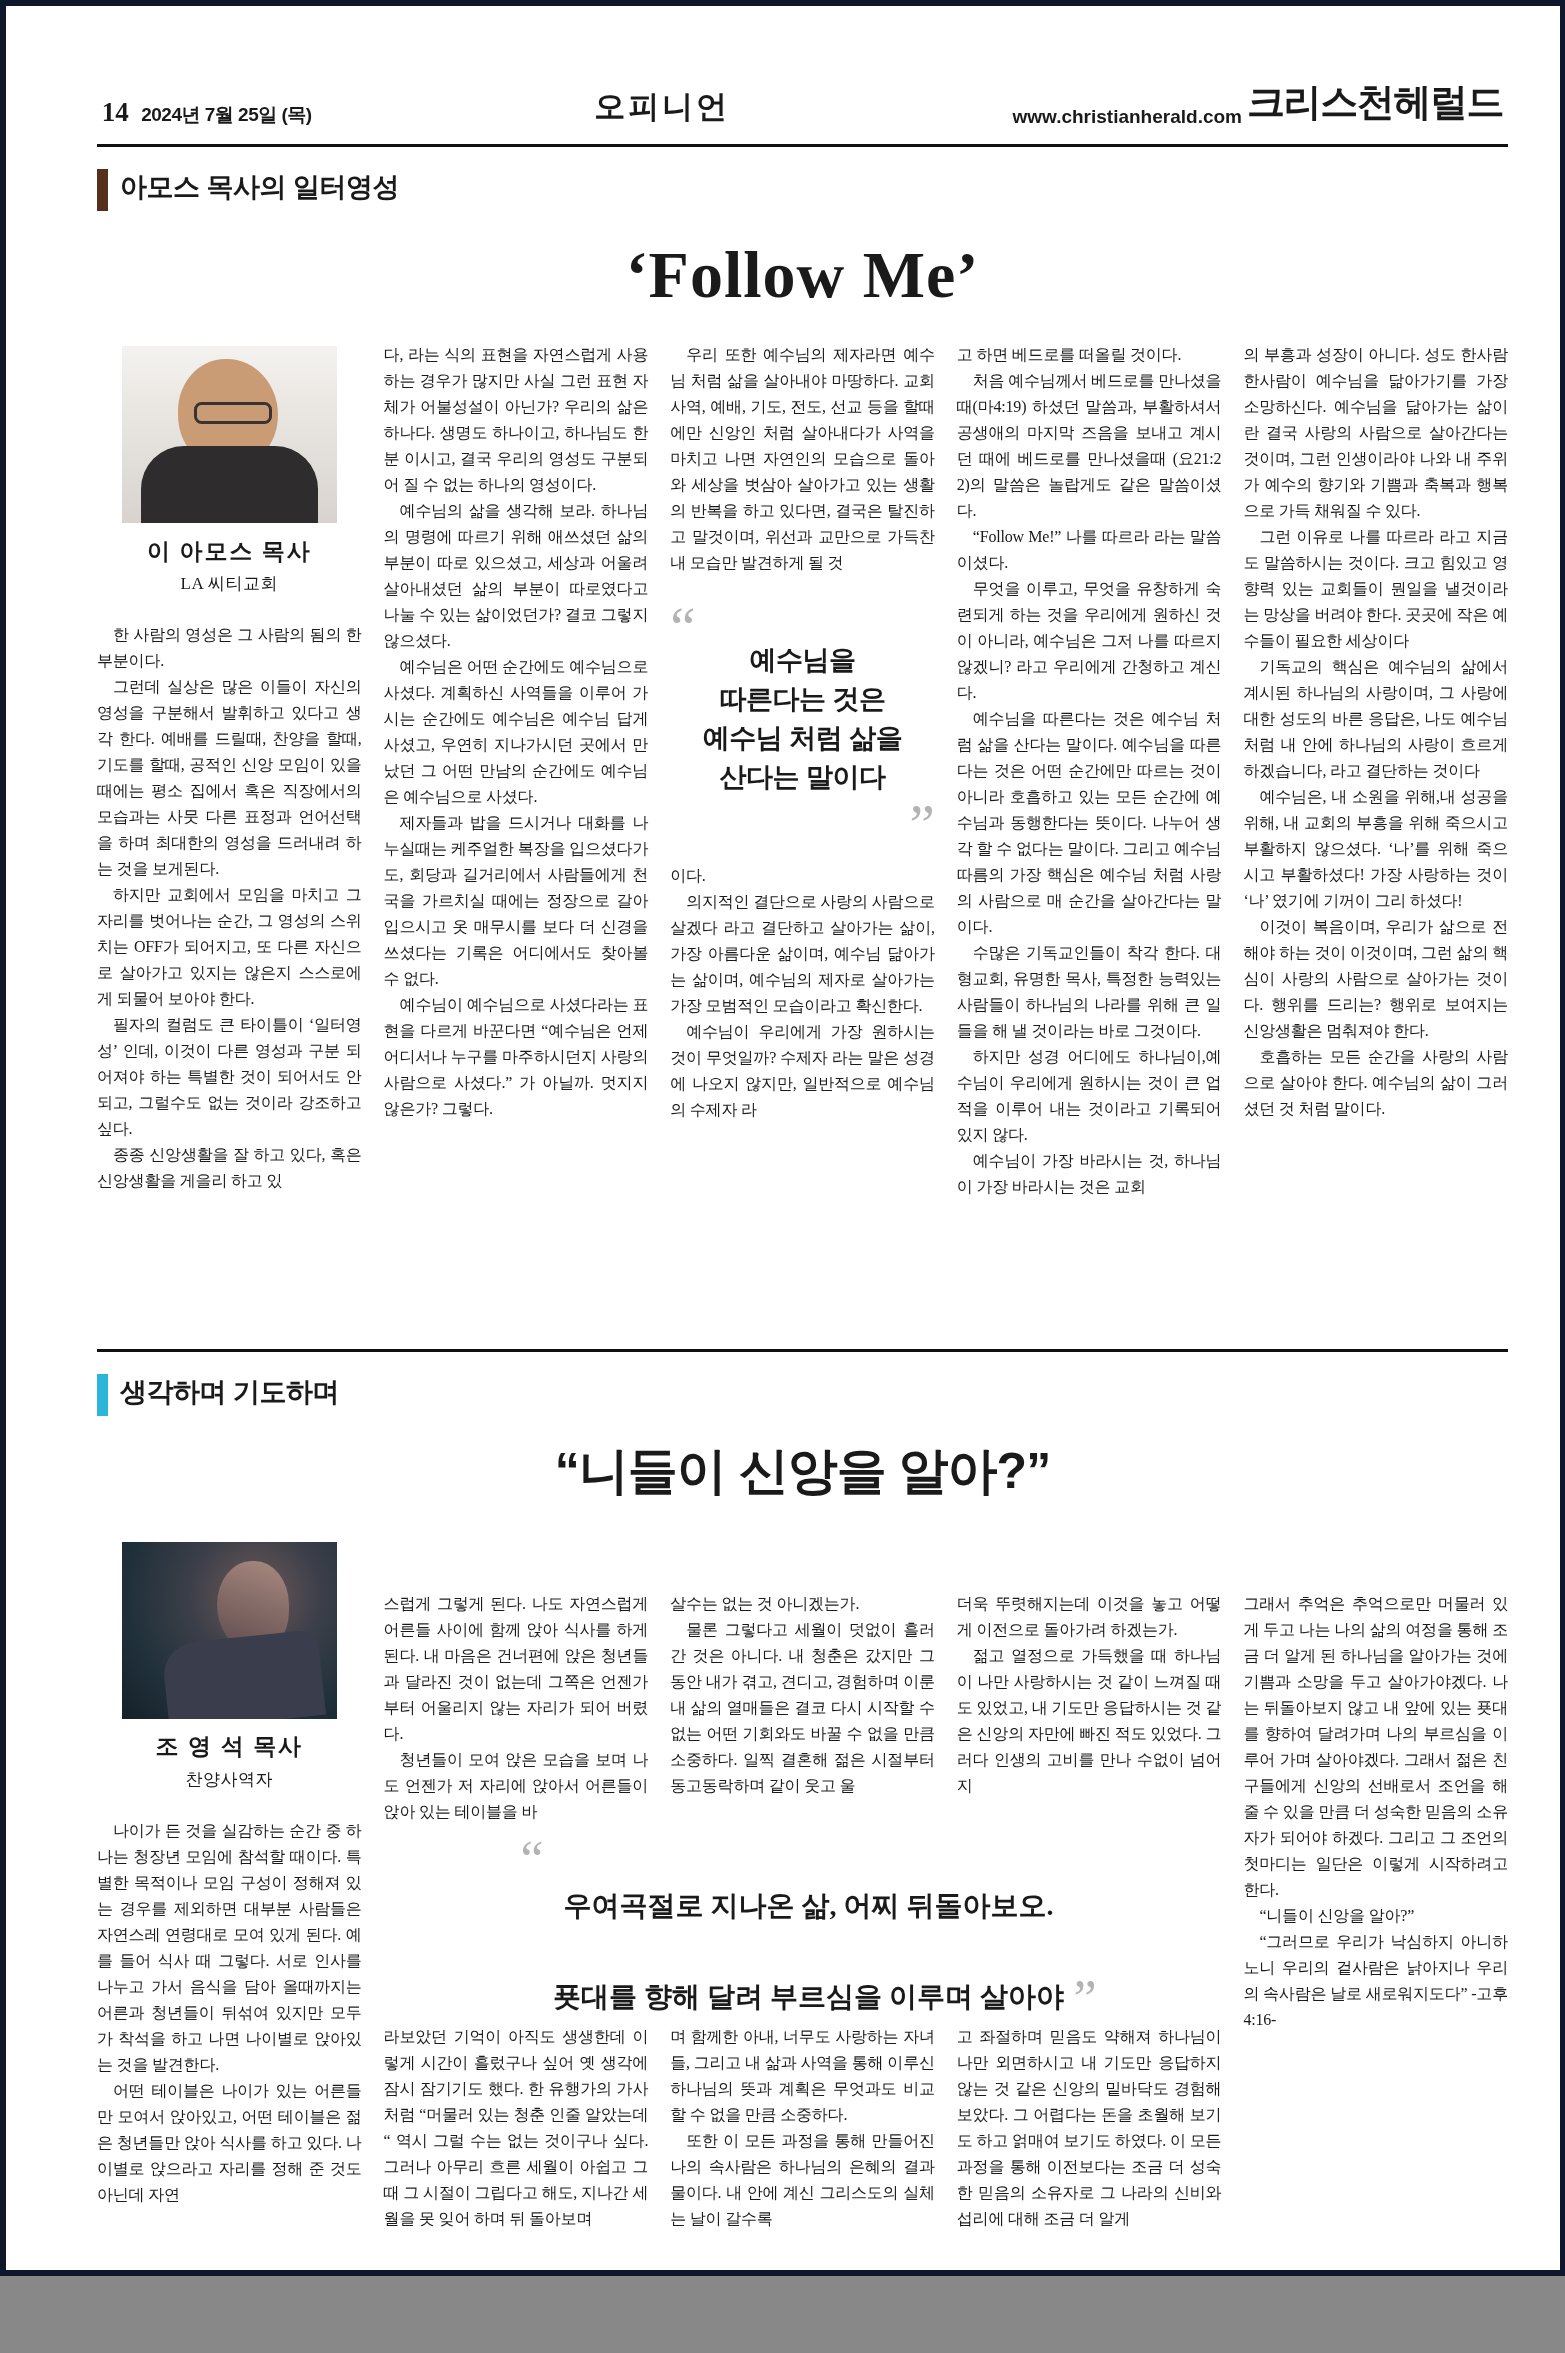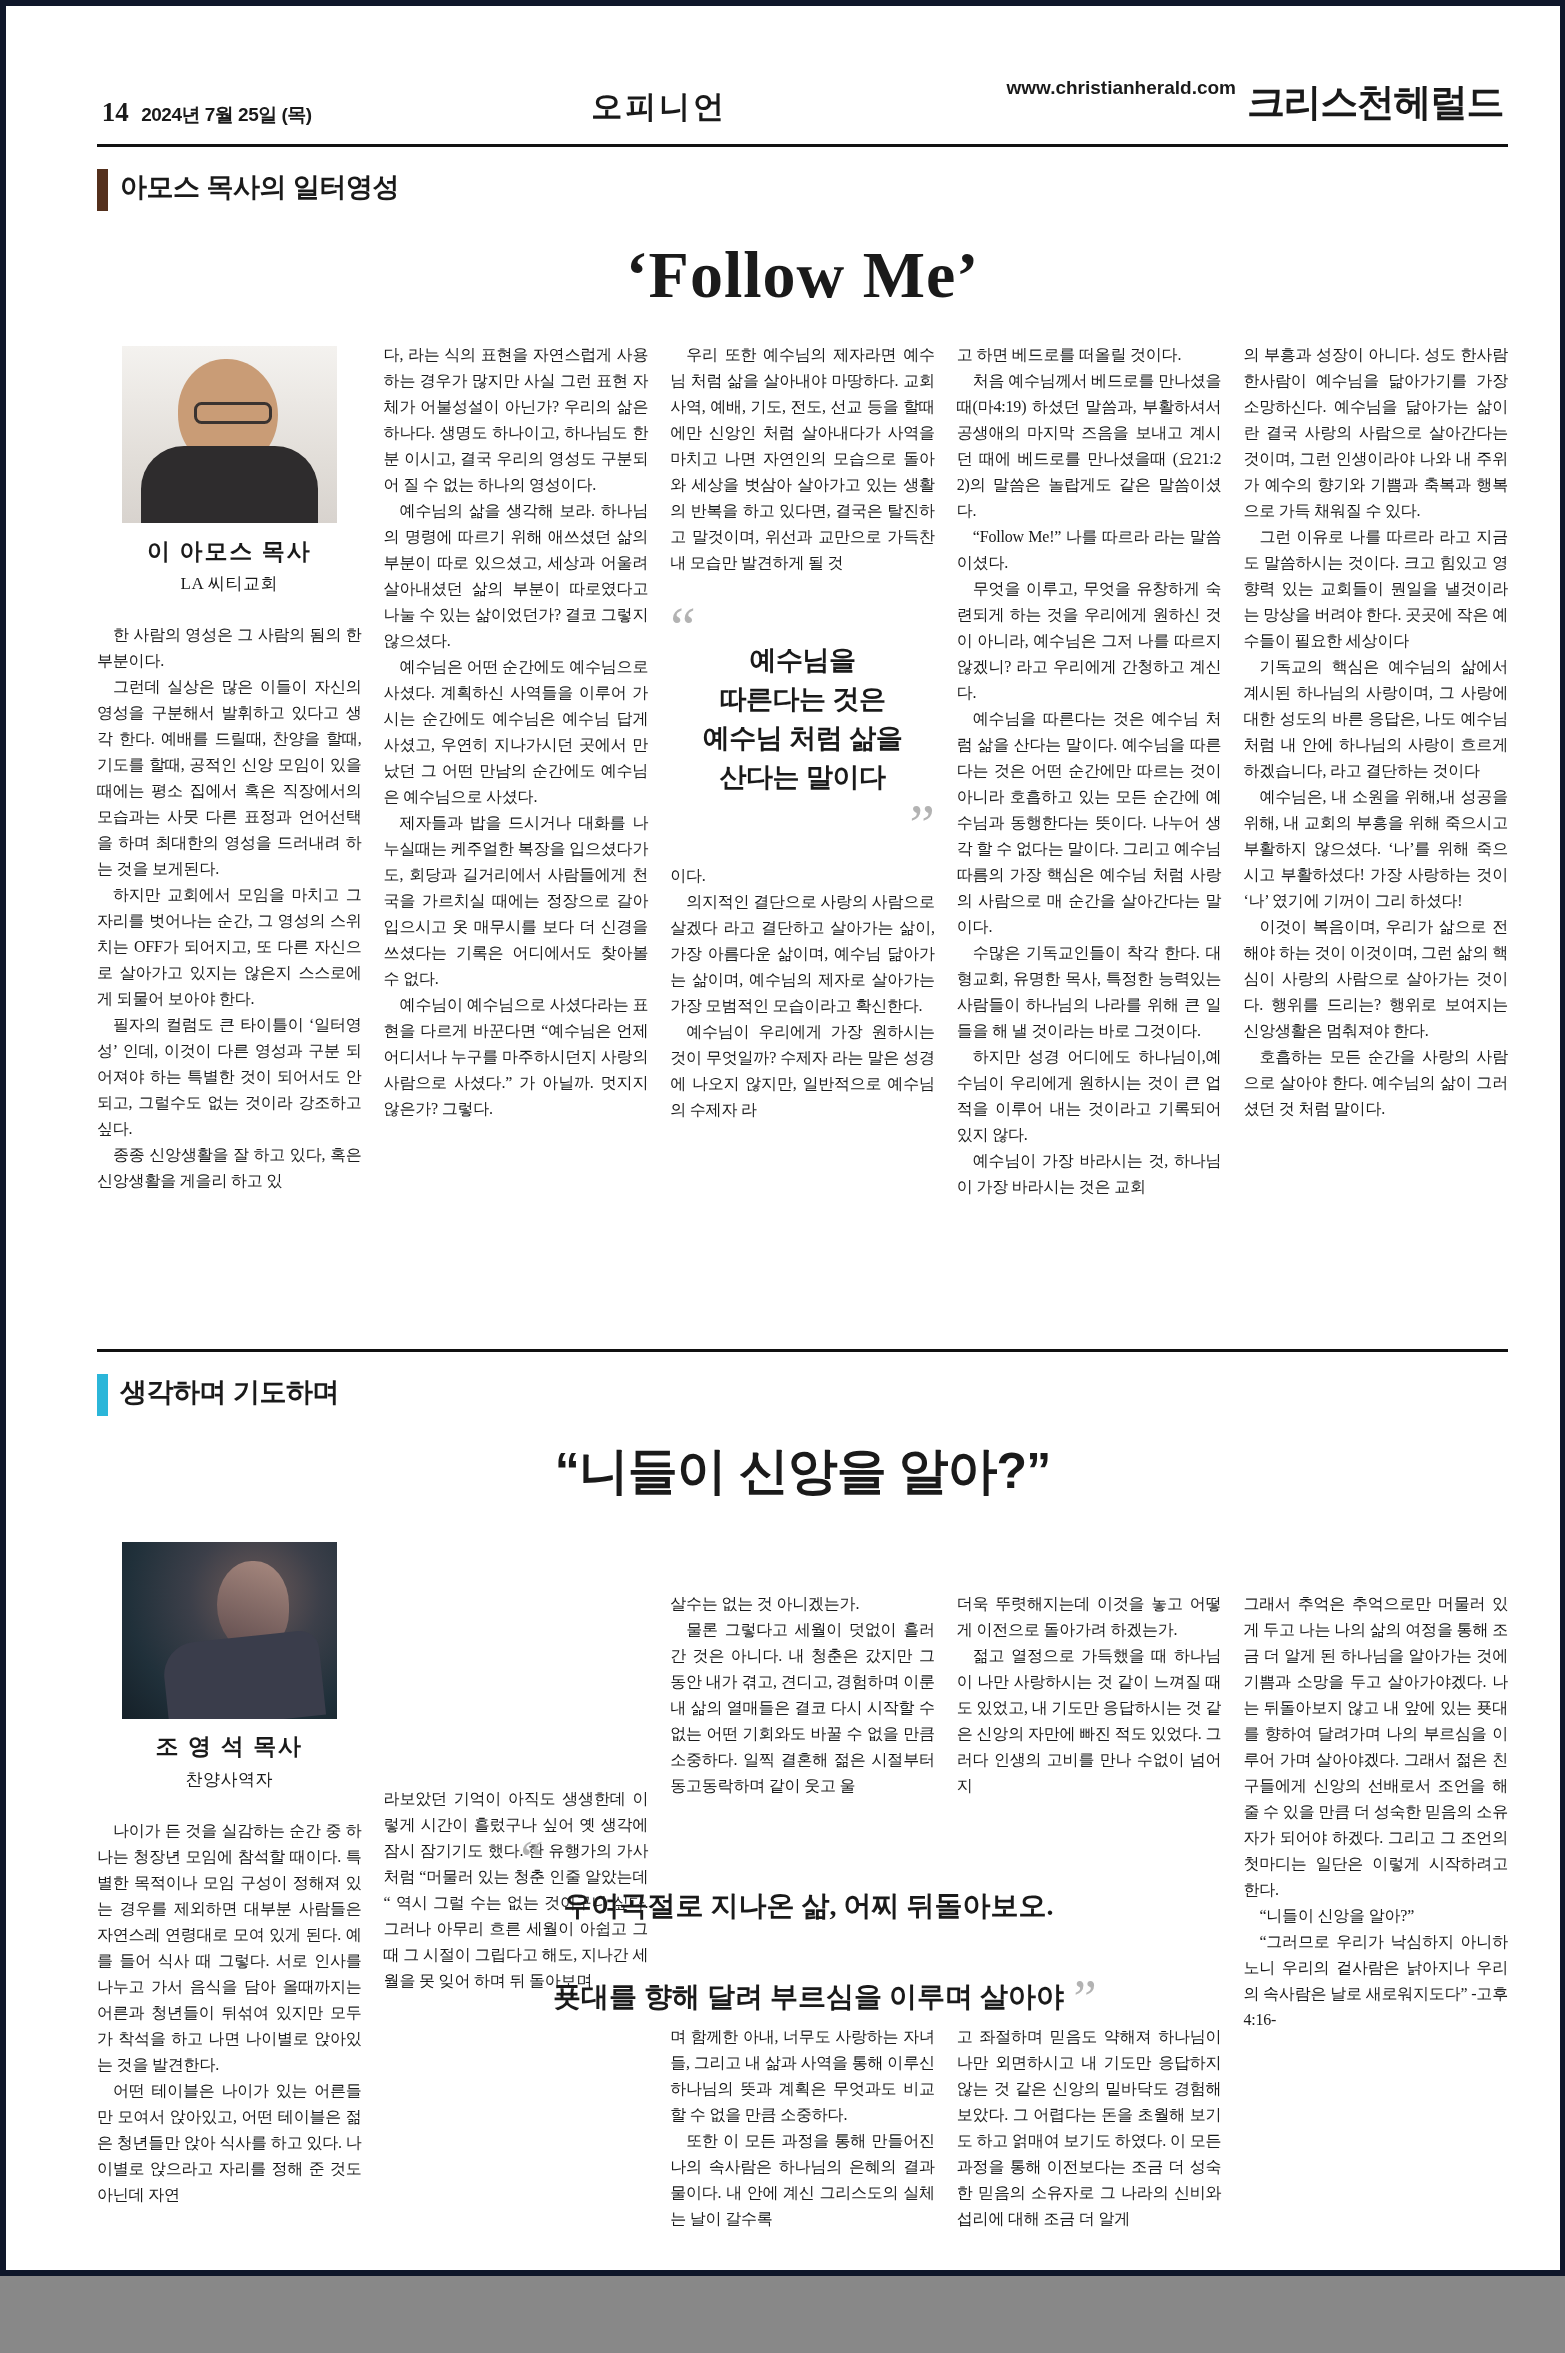--- a/index.html
+++ b/index.html
@@ -15,21 +15,21 @@
     padding-left:39px;
   }
   .inner{padding:57px 52px 0 52px;}
 
   
   .hdr{display:flex;align-items:flex-end;justify-content:space-between;padding:14.3px 4.8px 12.4px 4.8px;}
   .hdr-left{display:flex;align-items:baseline;gap:12.4px;}
   .page-num{font-size:27px;font-weight:bold;font-family:"Liberation Serif",serif;}
   .page-date{font-size:19px;font-weight:bold;font-family:"Liberation Sans",sans-serif;letter-spacing:-0.5px;}
   .section-title{font-size:31px;font-weight:900;font-family:"Liberation Sans",sans-serif;letter-spacing:2.9px;}
-  .hdr-right{display:flex;align-items:flex-start;gap:11px;}
+  .hdr-right{display:flex;align-items:flex-end;gap:5px;}
   .site-url{font-size:19px;font-weight:bold;font-family:"Liberation Sans",sans-serif;}
   .masthead{font-size:38px;font-weight:900;font-family:Liberation Sans, sans-serif;letter-spacing:-1.4px;}
   .hdr-rule{height:3.8px;background:#111;margin-top:2.9px;}
 
   
   .sec-label{display:flex;align-items:flex-start;gap:12.4px;margin-top:22px;}
   .sec-bar{width:10.5px;height:42px;}
   .sec-bar.brown{background:#54301d;}
   .sec-bar.cyan{background:#2bb6d9;}
   .sec-label-text{font-size:27px;font-weight:900;font-family:"Liberation Sans",sans-serif;letter-spacing:-0.5px;}
@@ -205,20 +205,24 @@
           <div class="author-affil">찬양사역자</div>
         </div>
         <div class="author-gap"></div>
         <div>
             <p>나이가 든 것을 실감하는 순간 중 하나는 청장년 모임에 참석할 때이다. 특별한 목적이나 모임 구성이 정해져 있는 경우를 제외하면 대부분 사람들은 자연스레 연령대로 모여 있게 된다. 예를 들어 식사 때 그렇다. 서로 인사를 나누고 가서 음식을 담아 올때까지는 어른과 청년들이 뒤섞여 있지만 모두가 착석을 하고 나면 나이별로 앉아있는 것을 발견한다.</p>
             <p>어떤 테이블은 나이가 있는 어른들만 모여서 앉아있고, 어떤 테이블은 젊은 청년들만 앉아 식사를 하고 있다. 나이별로 앉으라고 자리를 정해 준 것도 아닌데 자연</p>
           </div>
       </div>
 
       <div class="col a2text">
+        <div class="a2top cont">
+            <p>스럽게 그렇게 된다. 나도 자연스럽게 어른들 사이에 함께 앉아 식사를 하게 된다. 내 마음은 건너편에 앉은 청년들과 달라진 것이 없는데 그쪽은 언젠가부터 어울리지 않는 자리가 되어 버렸다.</p>
+            <p>청년들이 모여 앉은 모습을 보며 나도 언젠가 저 자리에 앉아서 어른들이 앉아 있는 테이블을 바</p>
+          </div>
         <div class="a2spacer"></div>
         <div class="cont">
             <p>라보았던 기억이 아직도 생생한데 이렇게 시간이 흘렀구나 싶어 옛 생각에 잠시 잠기기도 했다. 한 유행가의 가사처럼 “머물러 있는 청춘 인줄 알았는데 “ 역시 그럴 수는 없는 것이구나 싶다. 그러나 아무리 흐른 세월이 아쉽고 그때 그 시절이 그립다고 해도, 지나간 세월을 못 잊어 하며 뒤 돌아보며</p>
           </div>
       </div>
 
       <div class="col a2text">
         <div class="a2top cont">
             <p>살수는 없는 것 아니겠는가.</p>
             <p>물론 그렇다고 세월이 덧없이 흘러간 것은 아니다. 내 청춘은 갔지만 그 동안 내가 겪고, 견디고, 경험하며 이룬 내 삶의 열매들은 결코 다시 시작할 수 없는 어떤 기회와도 바꿀 수 없을 만큼 소중하다. 일찍 결혼해 젊은 시절부터 동고동락하며 같이 웃고 울</p>

